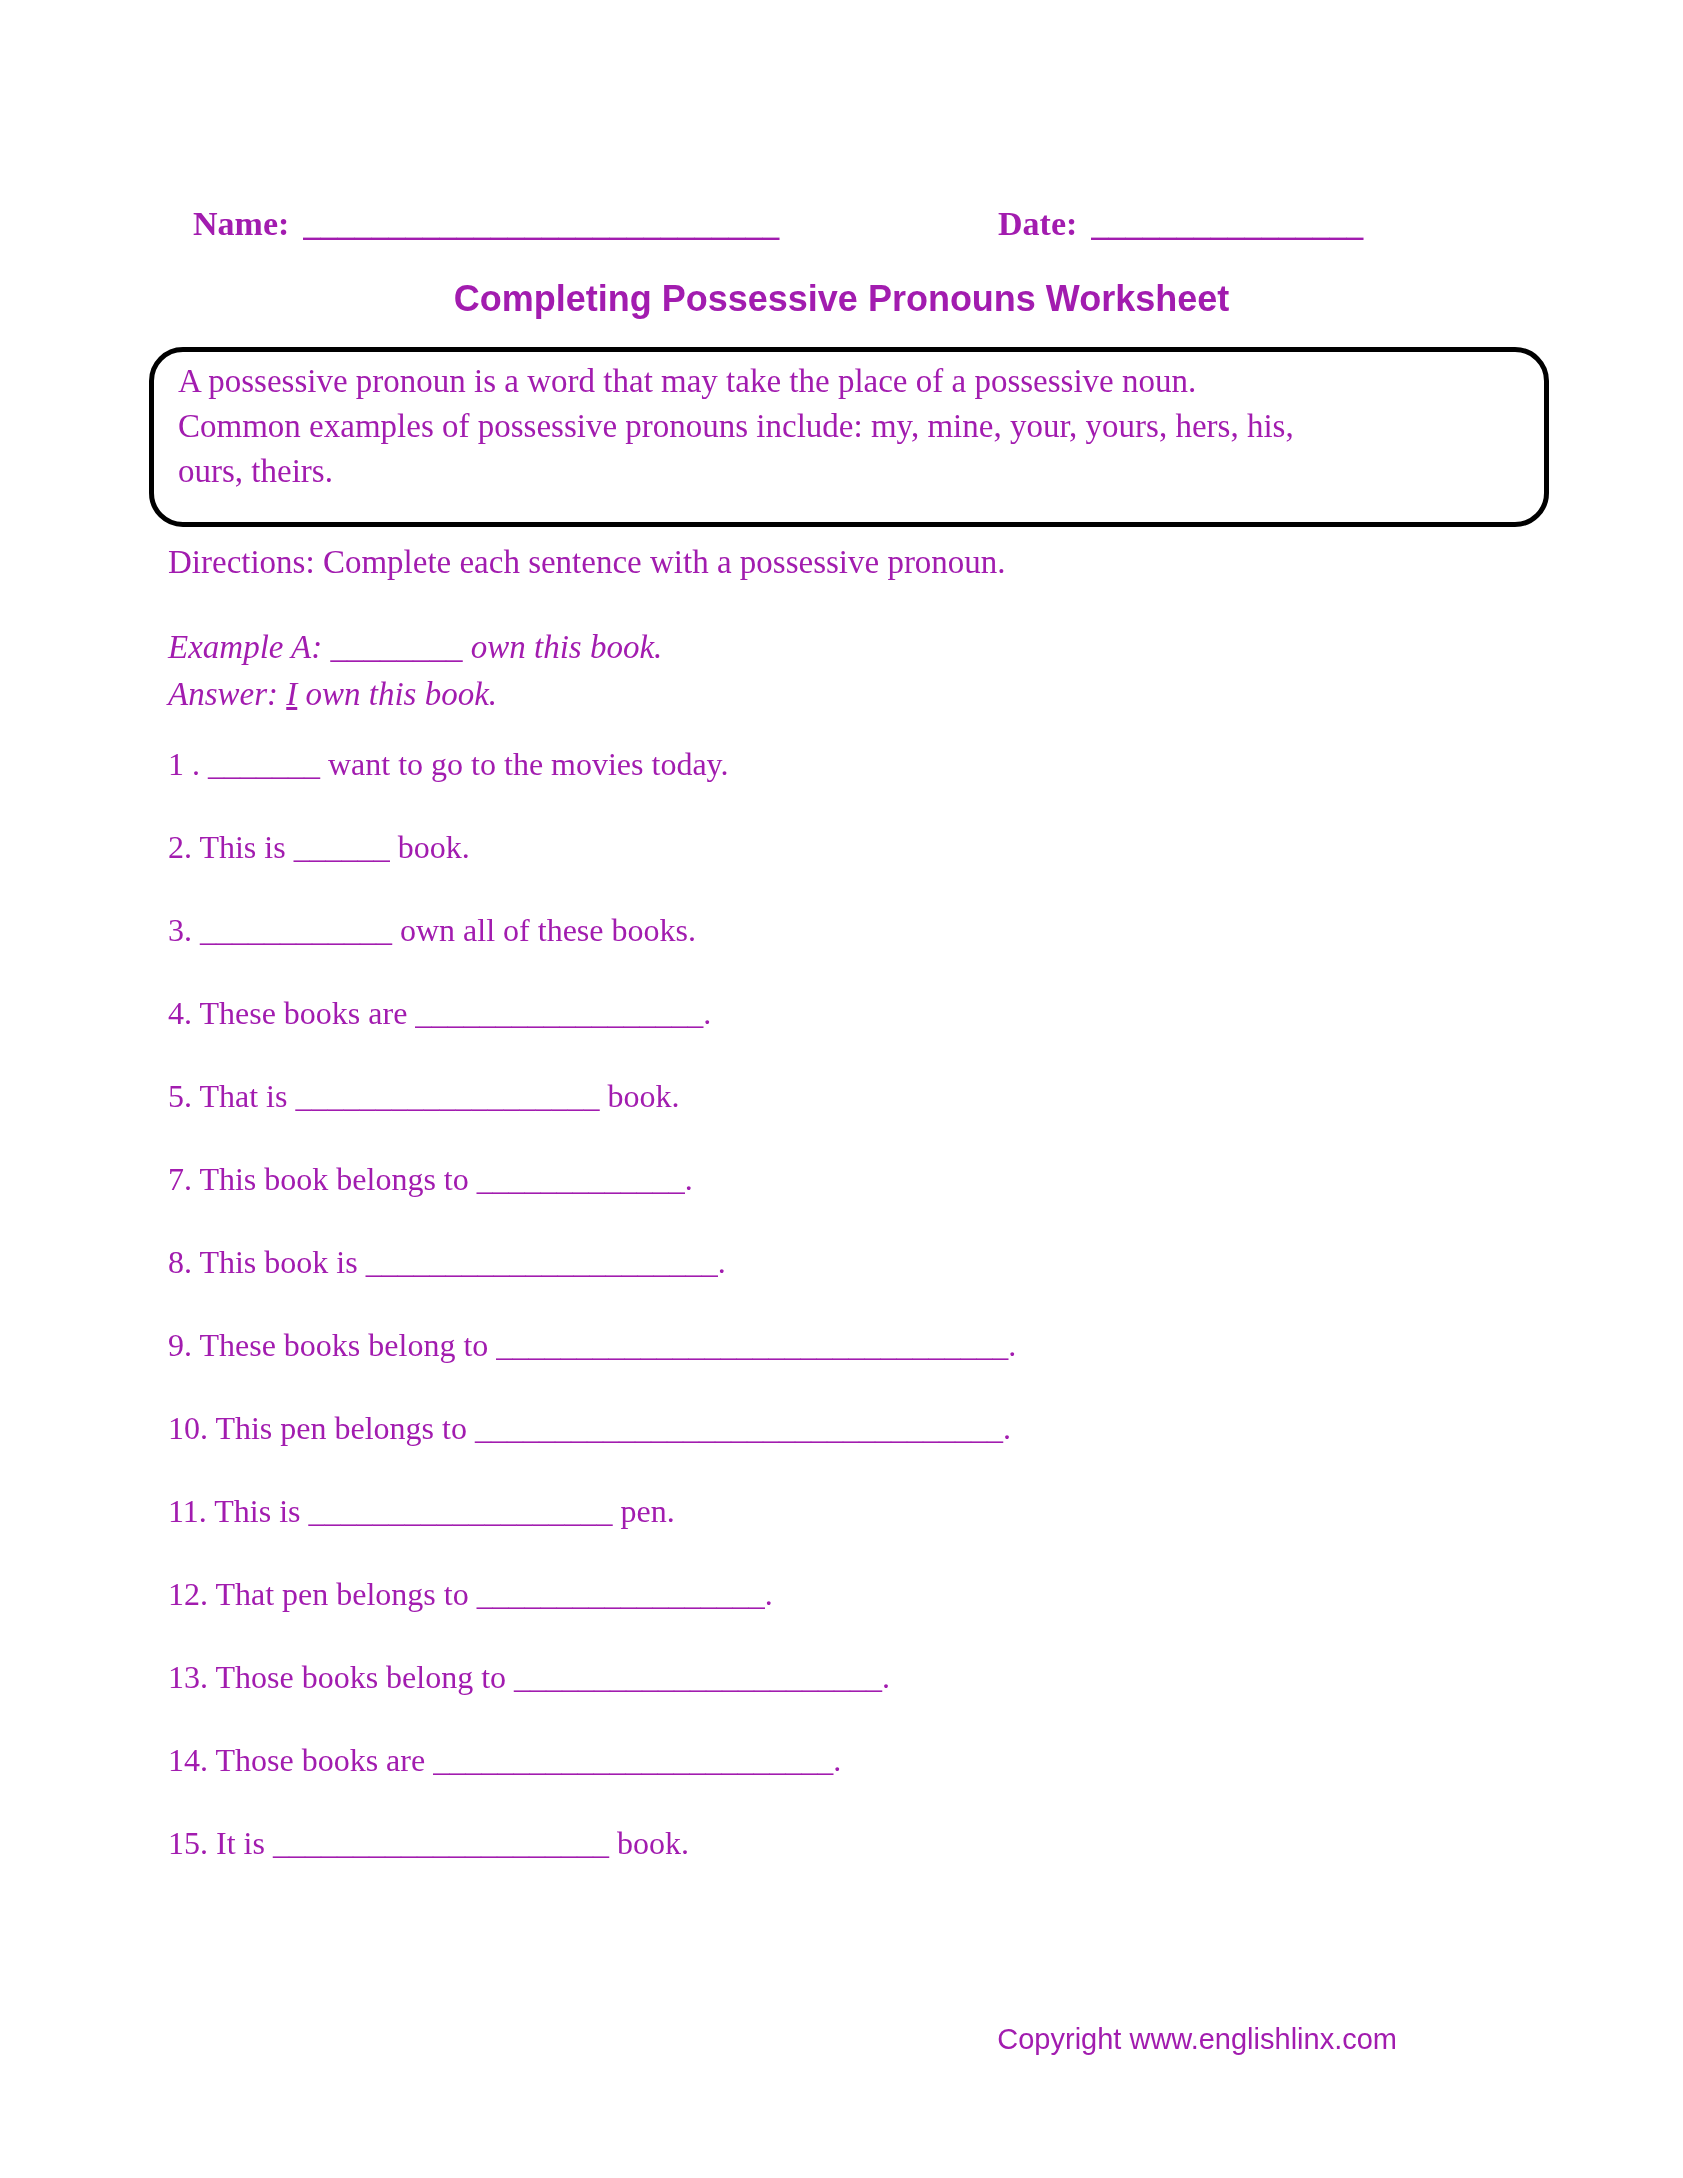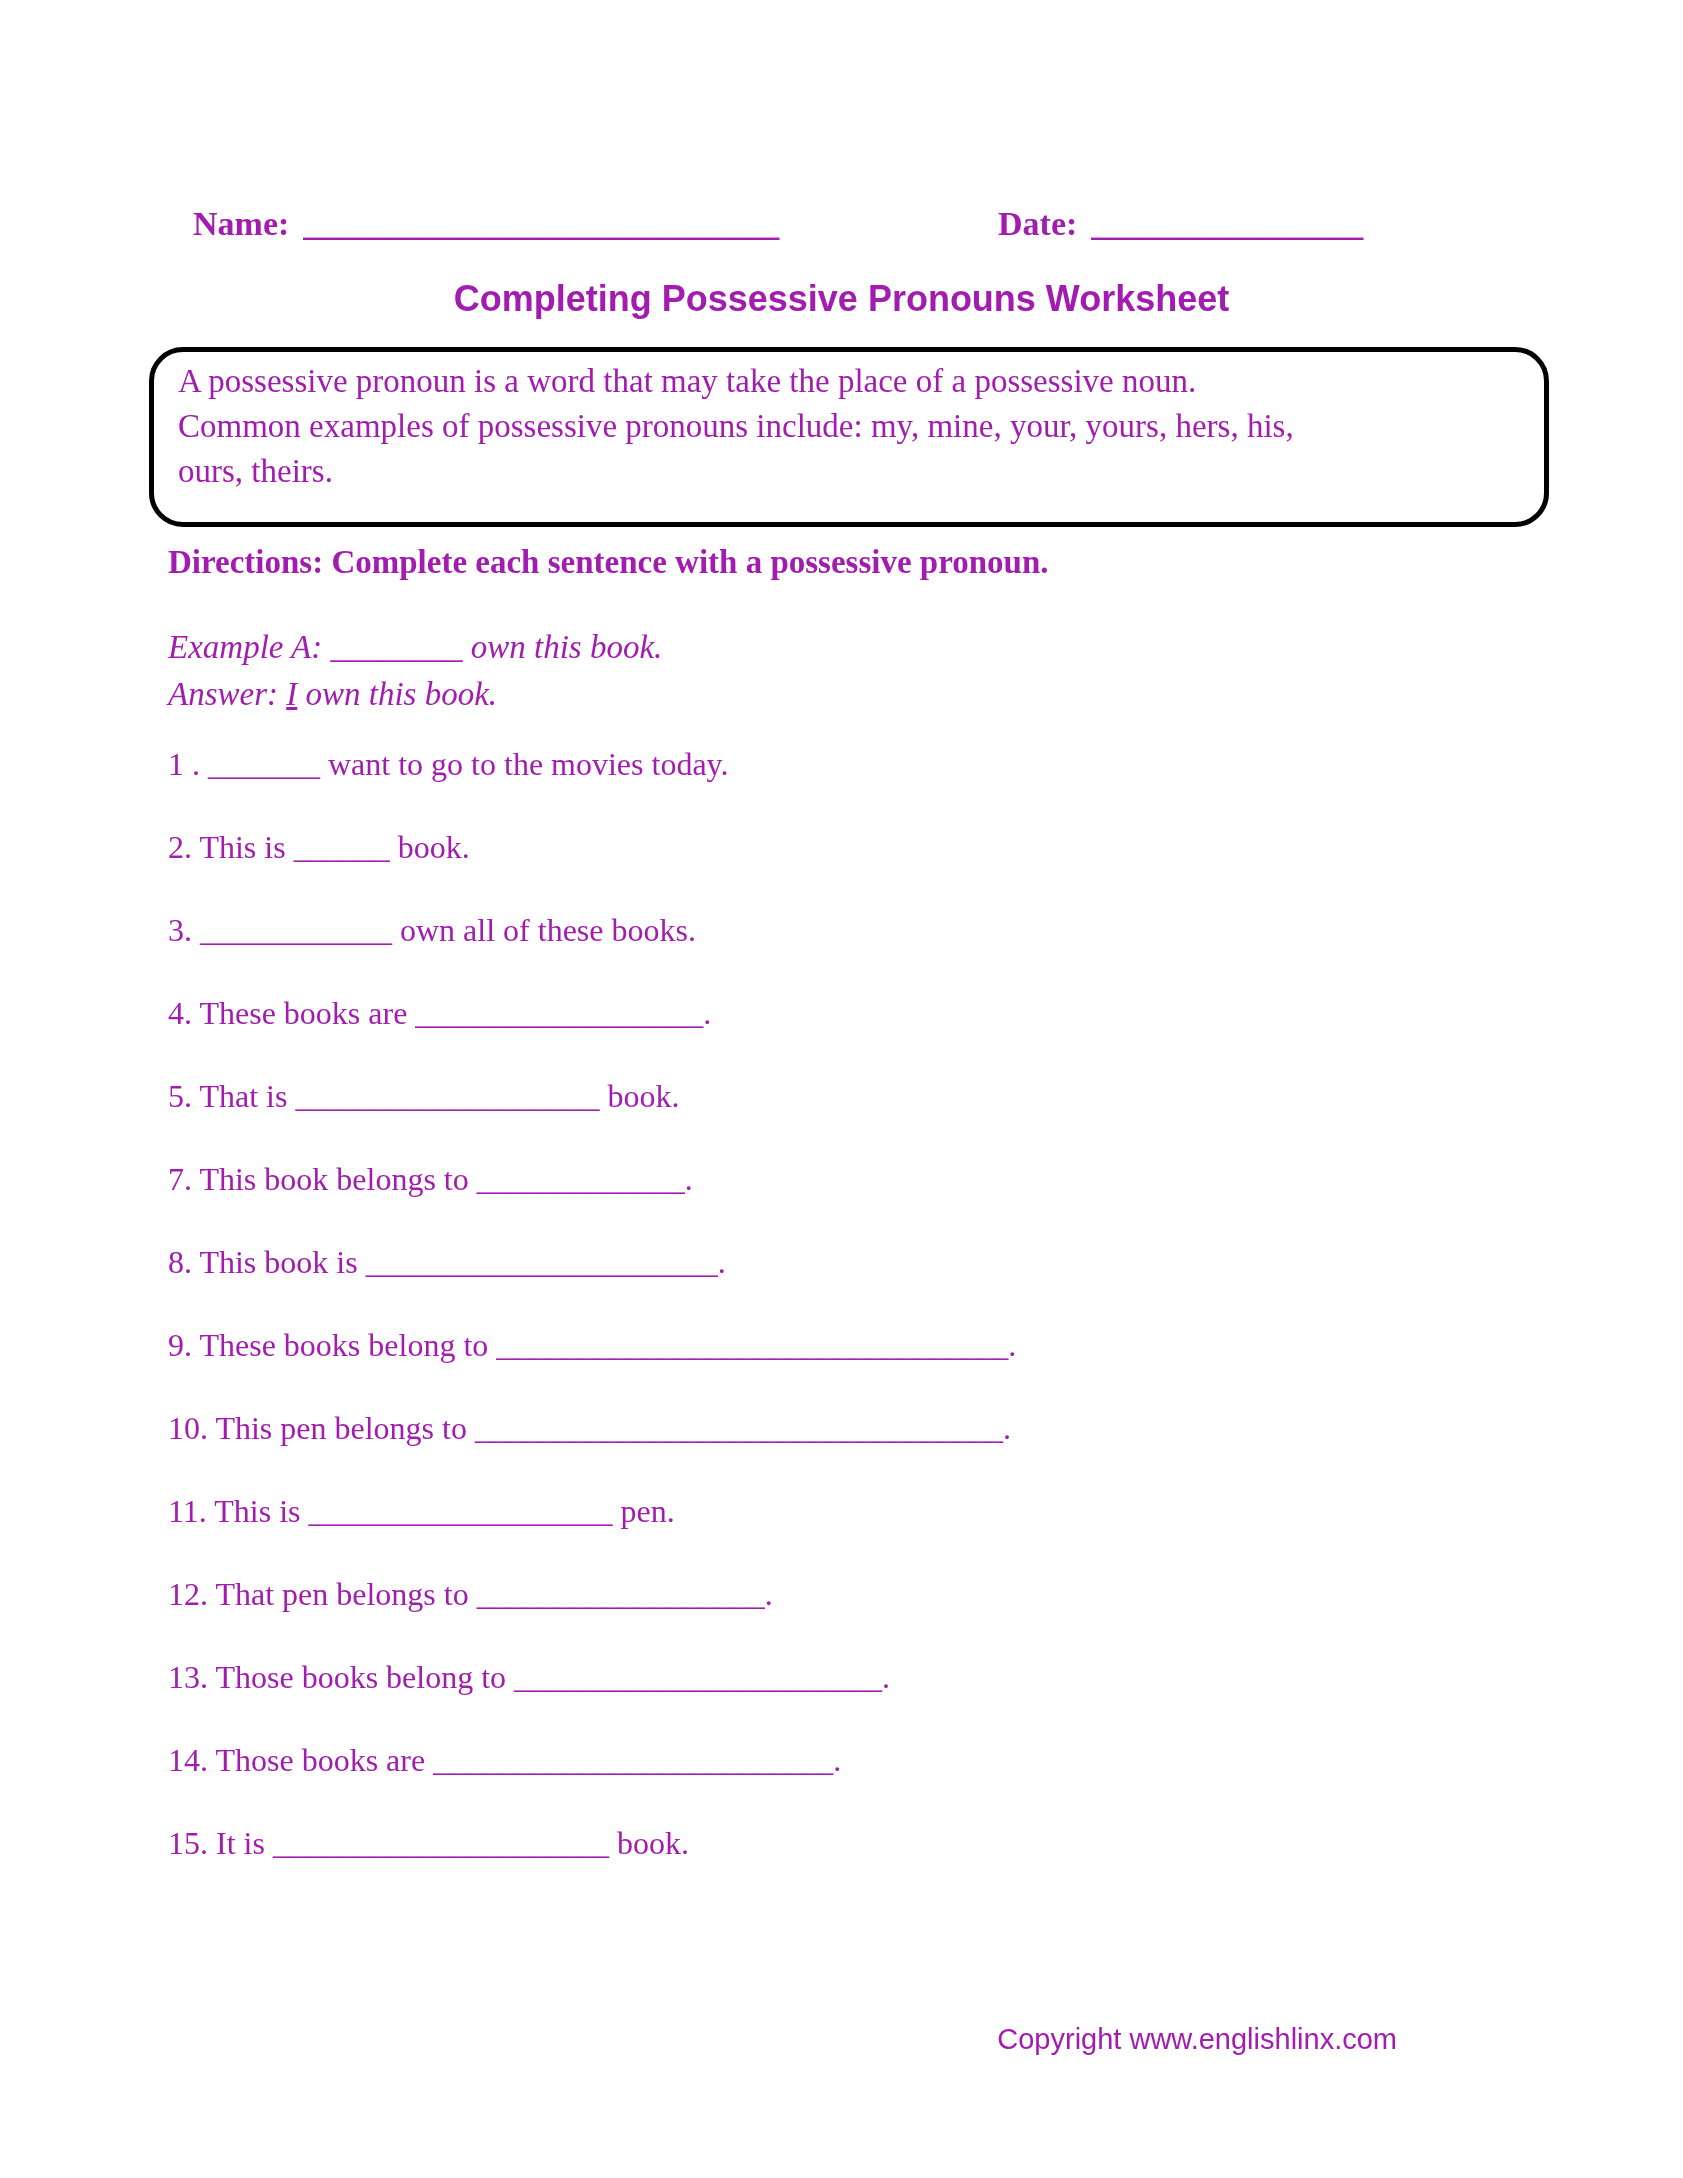--- a/index.html
+++ b/index.html
@@ -30,21 +30,21 @@
   .info-box {
     position: absolute; left: 149px; top: 347px;
     width: 1400px; height: 180px;
     border: 5px solid #000000; border-radius: 34px;
     box-sizing: border-box;
     padding: 7px 24px 0 24px;
     font-size: 33px; line-height: 45px;
   }
   .directions {
     position: absolute; left: 168px; top: 544px;
-    font-size: 33px; white-space: nowrap; font-weight: bold;
+    font-size: 33px; white-space: nowrap;
   }
   .example {
     position: absolute; left: 168px; top: 624px;
     font-size: 33px; font-style: italic; line-height: 47px;
     white-space: nowrap;
   }
   .example .underlined { text-decoration: underline; }
   .items { position: absolute; left: 168px; top: 744px; }
   .items p {
     margin: 0 12px 43px 0;

